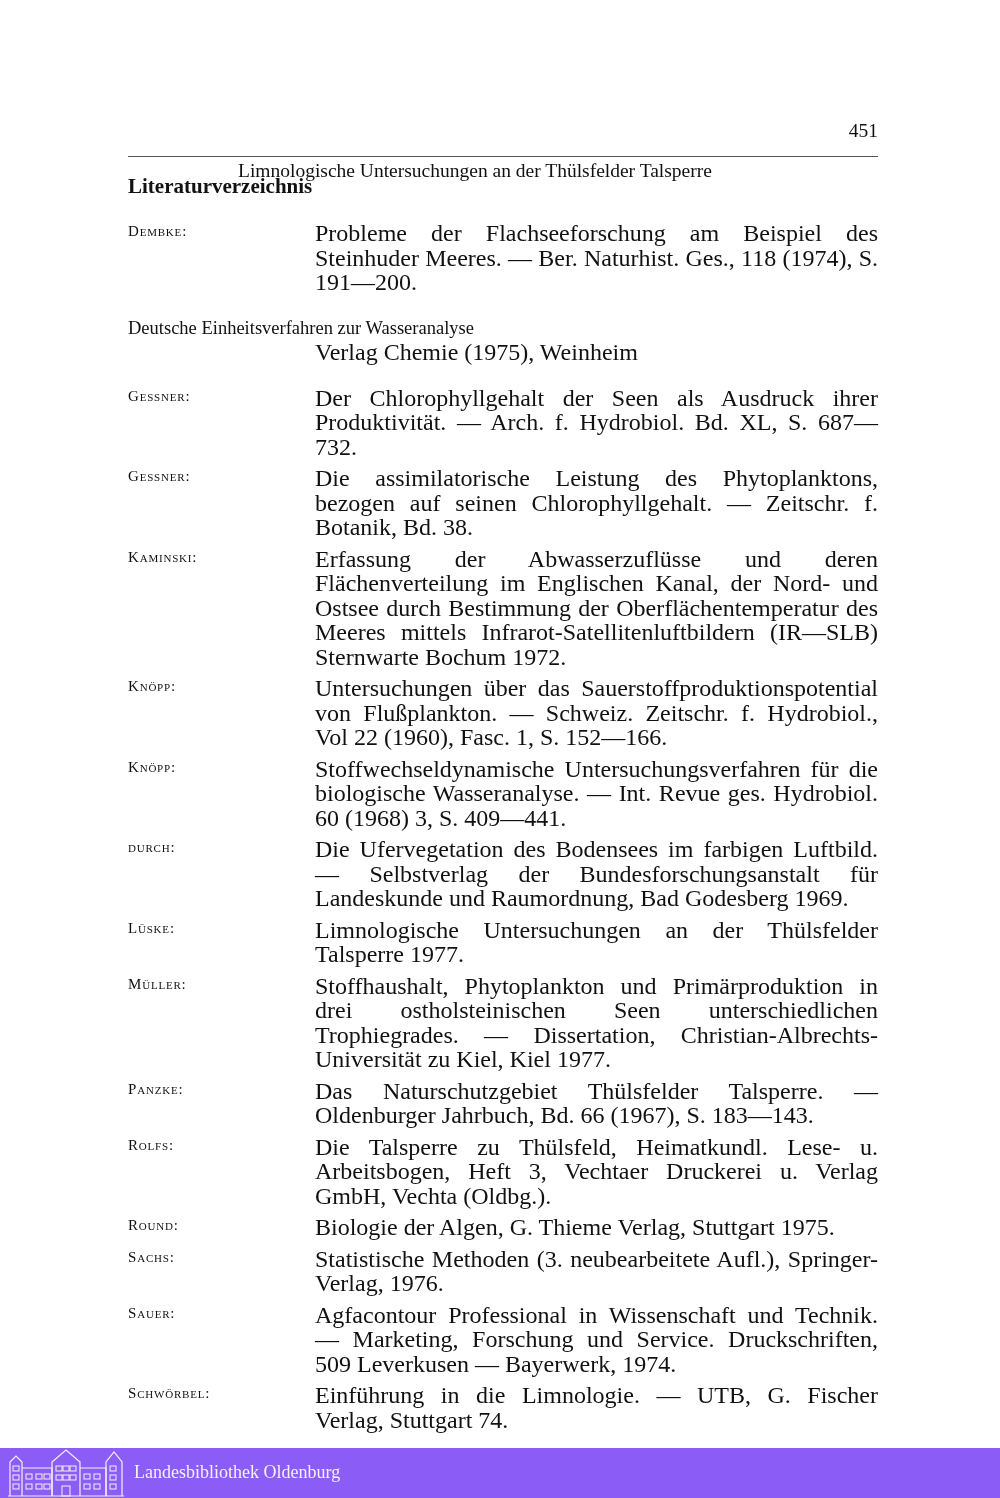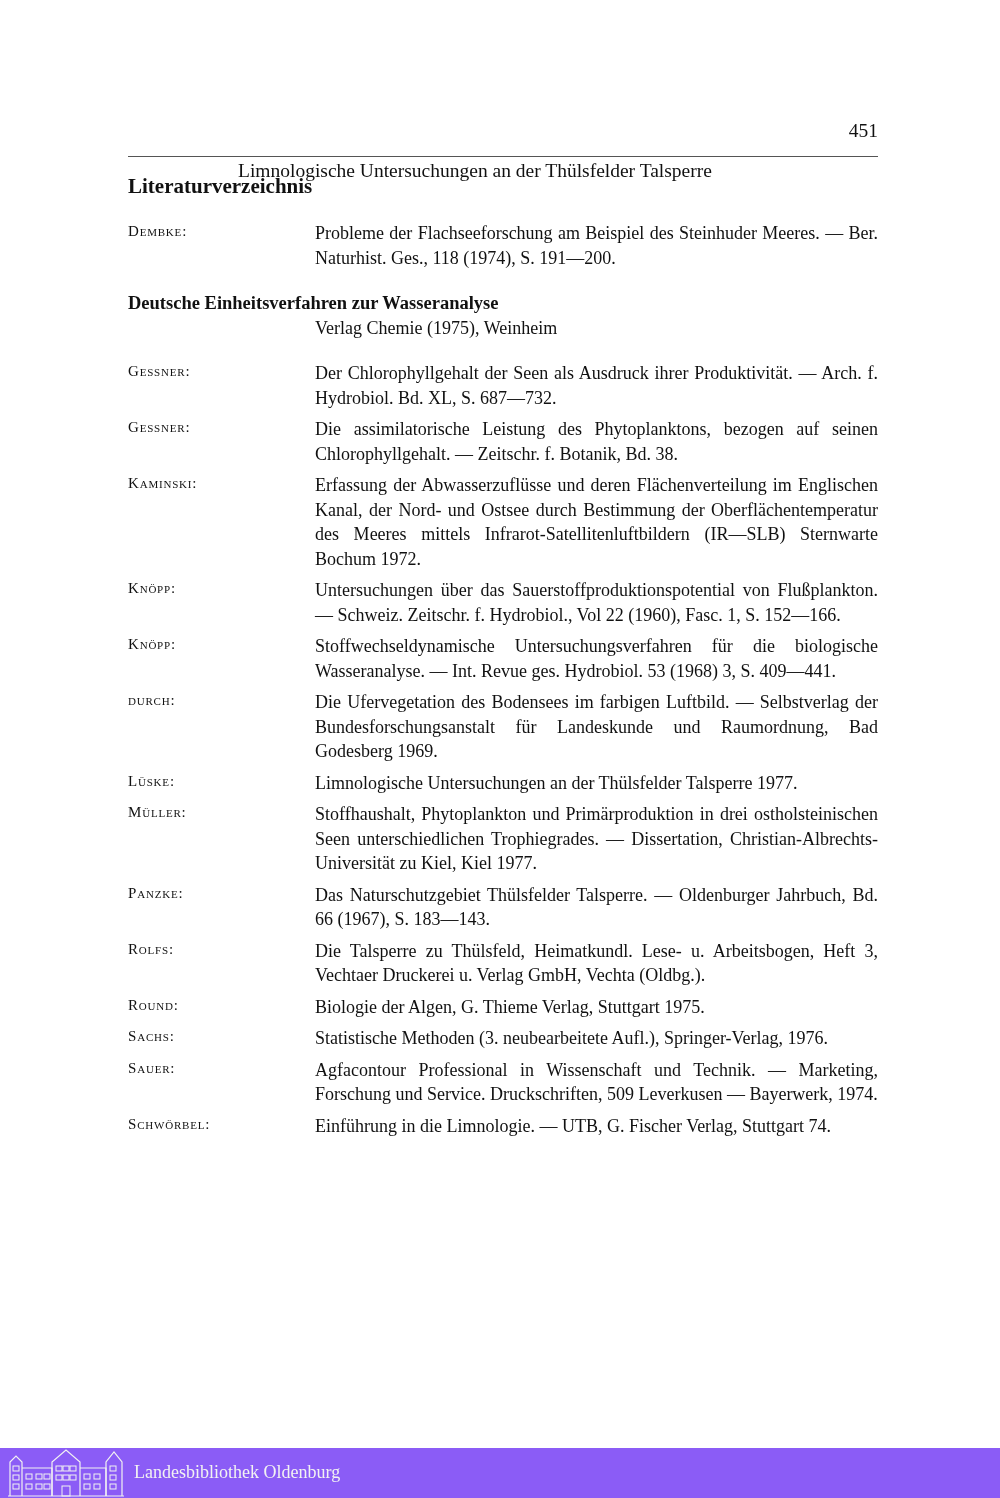--- a/index.html
+++ b/index.html
@@ -20,23 +20,23 @@
   .section-title {
     position: absolute; top: 174px; left: 128px; font-size: 21px; font-weight: bold;
   }
   .refs { position: absolute; top: 221px; left: 128px; width: 750px; }
   .ref { position: relative; margin-bottom: 7px; }
   .ref .author {
     position: absolute; left: 0; top: 2px; font-size: 15px; letter-spacing: 0.8px;
     font-variant: small-caps; text-transform: none;
   }
   .ref .text {
-    margin-left: 187px; font-size: 18px; line-height: 24.5px; text-align: justify;
+    margin-left: 187px; font-size: 24px; line-height: 24.5px; text-align: justify;
   }
-  .ref.block .lead { font-size: 18.5px; line-height: 24.5px; font-weight: bold; }
+  .ref.block .lead { font-size: 18.5px; line-height: 24.5px; }
   .ref.block .text { }
   .gap-lg { margin-bottom: 21px; }
   .footer {
     position: absolute; left: 0; top: 1448px; width: 1000px; height: 54px; background: #8b5cf6;
   }
   .footer .logo { position: absolute; left: 6px; top: 0; width: 118px; height: 50px; }
   .footer .label {
     position: absolute; left: 134px; top: 14px; color: #f2f2f2; font-size: 18px;
     font-family: "Liberation Serif", "DejaVu Serif", serif;
   }
@@ -72,21 +72,21 @@
   <div class="ref">
     <span class="author">Kaminski:</span>
     <div class="text">Erfassung der Abwasserzuflüsse und deren Flächenverteilung im Englischen Kanal, der Nord- und Ostsee durch Bestimmung der Oberflächentemperatur des Meeres mittels Infrarot-Satellitenluftbildern (IR—SLB) Sternwarte Bochum 1972.</div>
   </div>
   <div class="ref">
     <span class="author">Knöpp:</span>
     <div class="text">Untersuchungen über das Sauerstoffproduktionspotential von Flußplankton. — Schweiz. Zeitschr. f. Hydrobiol., Vol 22 (1960), Fasc. 1, S. 152—166.</div>
   </div>
   <div class="ref">
     <span class="author">Knöpp:</span>
-    <div class="text">Stoffwechseldynamische Untersuchungsverfahren für die biologische Wasseranalyse. — Int. Revue ges. Hydrobiol. 53 (1968) 3, S. 409—441.</div>
+    <div class="text">Stoffwechseldynamische Untersuchungsverfahren für die biologische Wasseranalyse. — Int. Revue ges. Hydrobiol. 60 (1968) 3, S. 409—441.</div>
   </div>
   <div class="ref">
     <span class="author">durch:</span>
     <div class="text">Die Ufervegetation des Bodensees im farbigen Luftbild. — Selbstverlag der Bundesforschungsanstalt für Landeskunde und Raumordnung, Bad Godesberg 1969.</div>
   </div>
   <div class="ref">
     <span class="author">Lüske:</span>
     <div class="text">Limnologische Untersuchungen an der Thülsfelder Talsperre 1977.</div>
   </div>
   <div class="ref">

